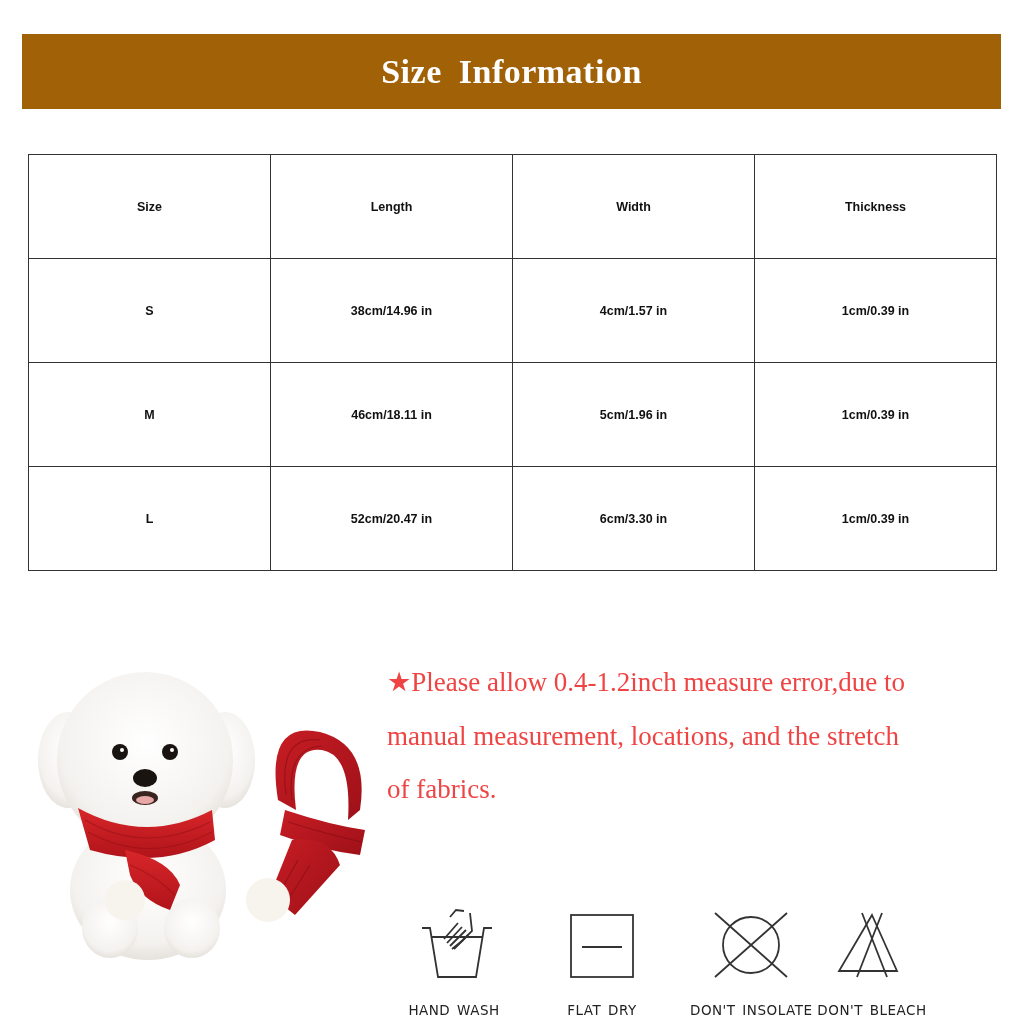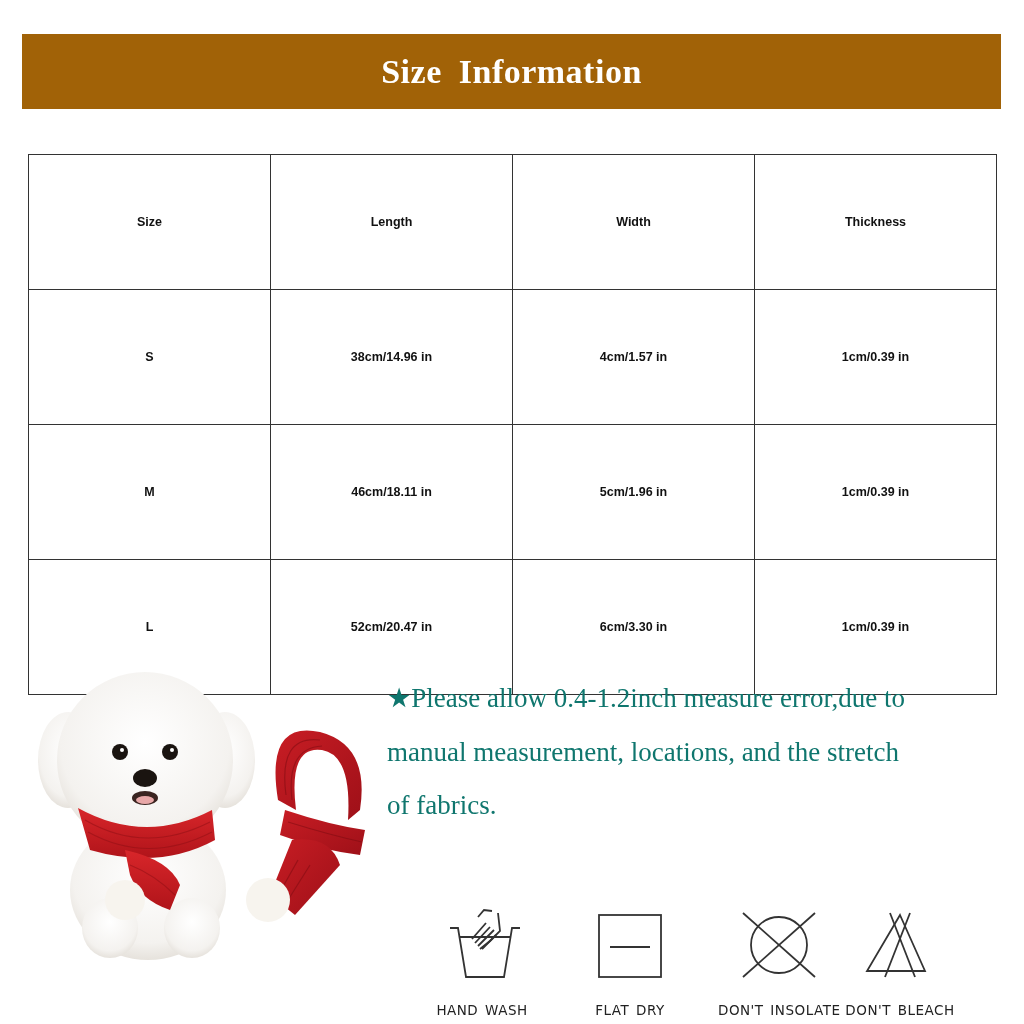--- a/index.html
+++ b/index.html
@@ -14,36 +14,36 @@
     font-size: 34px; letter-spacing: 0.5px; word-spacing: 8px;
   }
 
   .size-table {
     position: absolute; left: 28px; top: 154px; width: 969px; height: 417px;
     border-collapse: collapse; table-layout: fixed;
   }
   .size-table td {
     border: 1.5px solid #333333; text-align: center; vertical-align: middle;
     font-family: "Liberation Sans", sans-serif; font-weight: bold; font-size: 12.5px;
-    color: #111111; height: 102px; padding: 16px;
+    color: #111111; height: 102px; padding: 0;
   }
 
   .photo {
     position: absolute; left: 30px; top: 660px; width: 350px; height: 300px;
   }
 
   .notes {
-    position: absolute; left: 387px; top: 672px; width: 620px;
-    font-family: "Liberation Serif", serif; font-size: 27px; color: #0f766e;
+    position: absolute; left: 387px; top: 656px; width: 620px;
+    font-family: "Liberation Serif", serif; font-size: 27px; color: #ef4444;
     line-height: 53.5px;
   }
   .note-line { white-space: nowrap; }
 
   .care {
-    position: absolute; top: 905px; display: flex; flex-direction: column; align-items: center; margin-left: 28px;
+    position: absolute; top: 905px; display: flex; flex-direction: column; align-items: center;
   }
   .care svg { display: block; }
   .care-label {
     margin-top: 22px; font-family: "DejaVu Sans", sans-serif; font-size: 13.5px;
     color: #222222; letter-spacing: 0.5px; white-space: nowrap; word-spacing: 2px;
   }
 </style>
 </head>
 <body>
 

